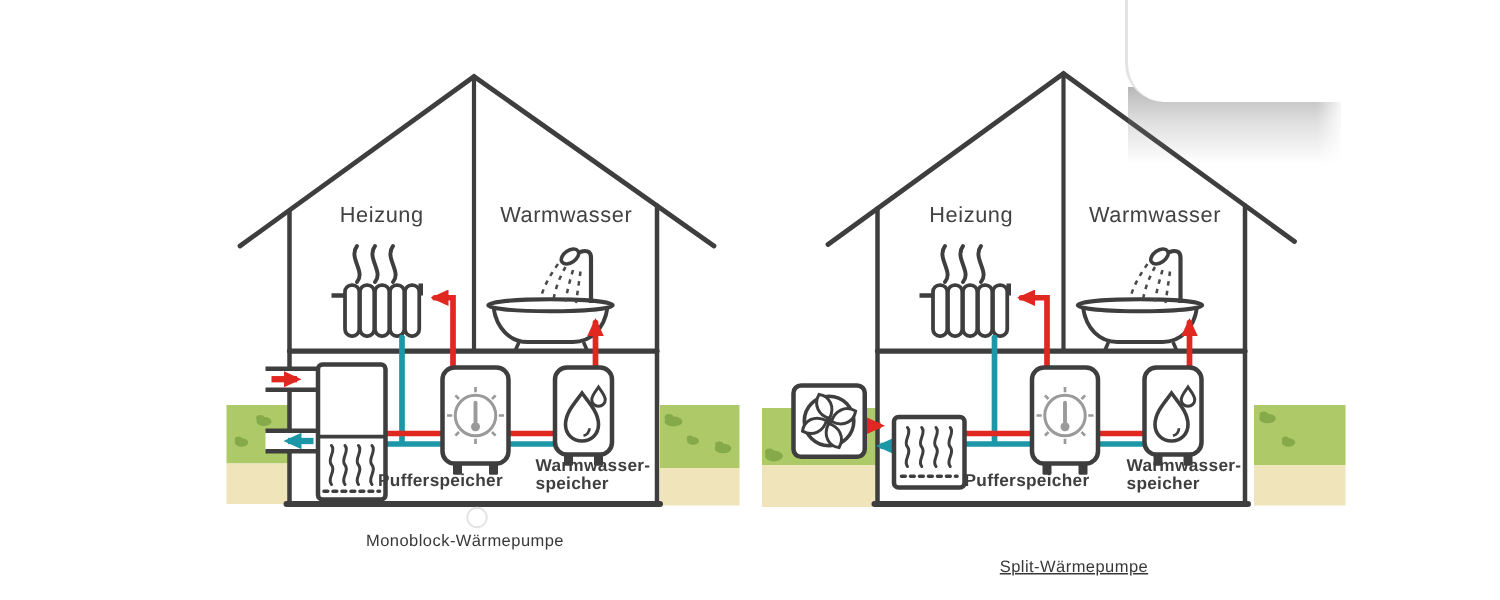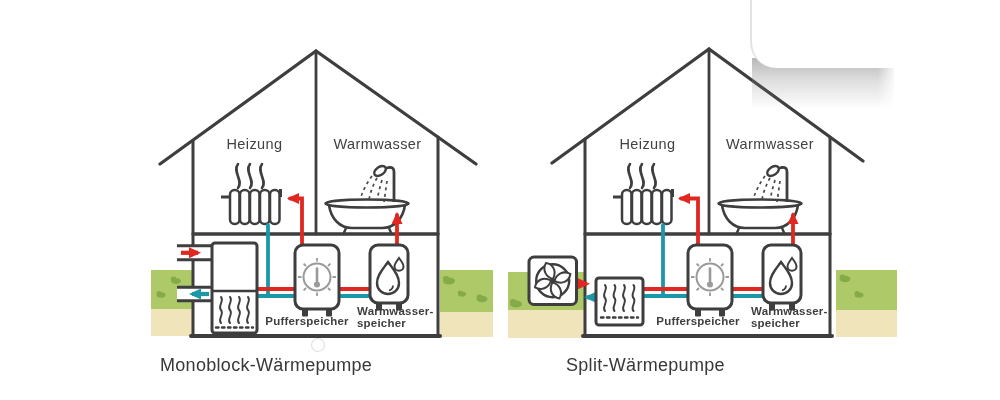--- a/index.html
+++ b/index.html
@@ -1,22 +1,22 @@
 <!DOCTYPE html>
 <html><head>
 <meta charset="utf-8">
 <style>
   html,body{margin:0;padding:0;background:#fff;}
   #stage{position:relative;width:940px;height:400px;background:#ffffff;overflow:hidden;
          font-family:"Liberation Sans",sans-serif;}
   #art{position:absolute;left:0;top:0;}
   .room-lbl{position:absolute;font-size:14.5px;color:#424242;letter-spacing:.4px;text-align:center;}
   .tank-lbl{position:absolute;font-size:11.5px;color:#3f3f3f;letter-spacing:.2px;line-height:11.5px;font-weight:bold;}
-  .tank-lbl.center{text-align:center;}
-  .caption{position:absolute;font-size:18px;color:#383838;letter-spacing:.3px;text-align:left;}
+  .tank-lbl.center{text-align:left;}
+  .caption{position:absolute;font-size:11px;color:#383838;letter-spacing:.3px;text-align:center;}
   
   .curl-shadow{position:absolute;left:752px;top:58px;width:142px;height:54px;
     background:linear-gradient(180deg,rgba(125,125,125,.55) 0%,rgba(125,125,125,.25) 42%,rgba(255,255,255,0) 95%);}
   .curl-fade{position:absolute;left:878px;top:56px;width:22px;height:58px;
     background:linear-gradient(90deg,rgba(255,255,255,0),#fff 85%);}
   .curl-card{position:absolute;left:750px;top:-6px;width:252px;height:74px;background:#fff;
     border-bottom-left-radius:26px;border-left:2px solid #e3e3e3;}
 </style>
 </head>
 <body>
@@ -281,15 +281,15 @@
   <div>speicher</div>
 </div>
 
 <div class="tank-lbl center" style="left:643px;top:316px;width:110px;">Pufferspeicher</div>
 <div class="tank-lbl" style="left:751px;top:306px;width:80px;">
   <div>Warmwasser-</div>
   <div>speicher</div>
 </div>
 
 <div class="caption" style="left:160px;top:355px;width:300px;">Monoblock-Wärmepumpe</div>
-<div class="caption" style="left:566px;top:355px;width:300px;">Split-Wärmepumpe</div>
+<div class="caption" style="left:566px;top:372px;width:300px;text-decoration:underline;">Split-Wärmepumpe</div>
 
 </div>
 
 </body></html>

